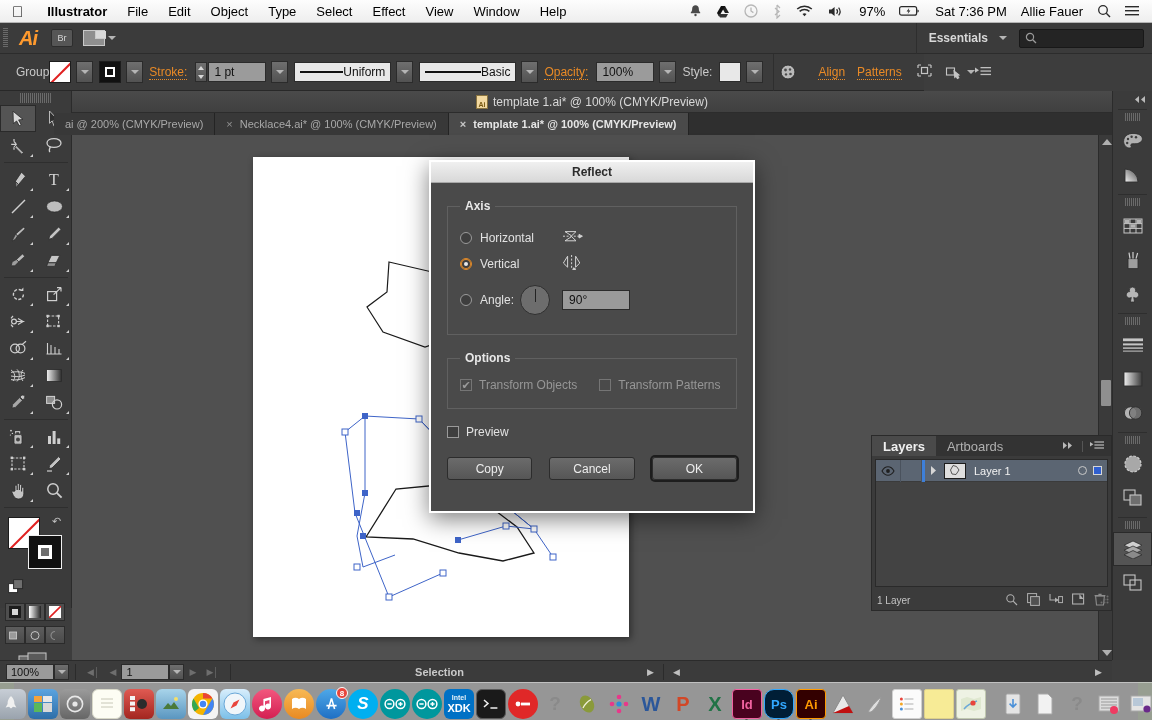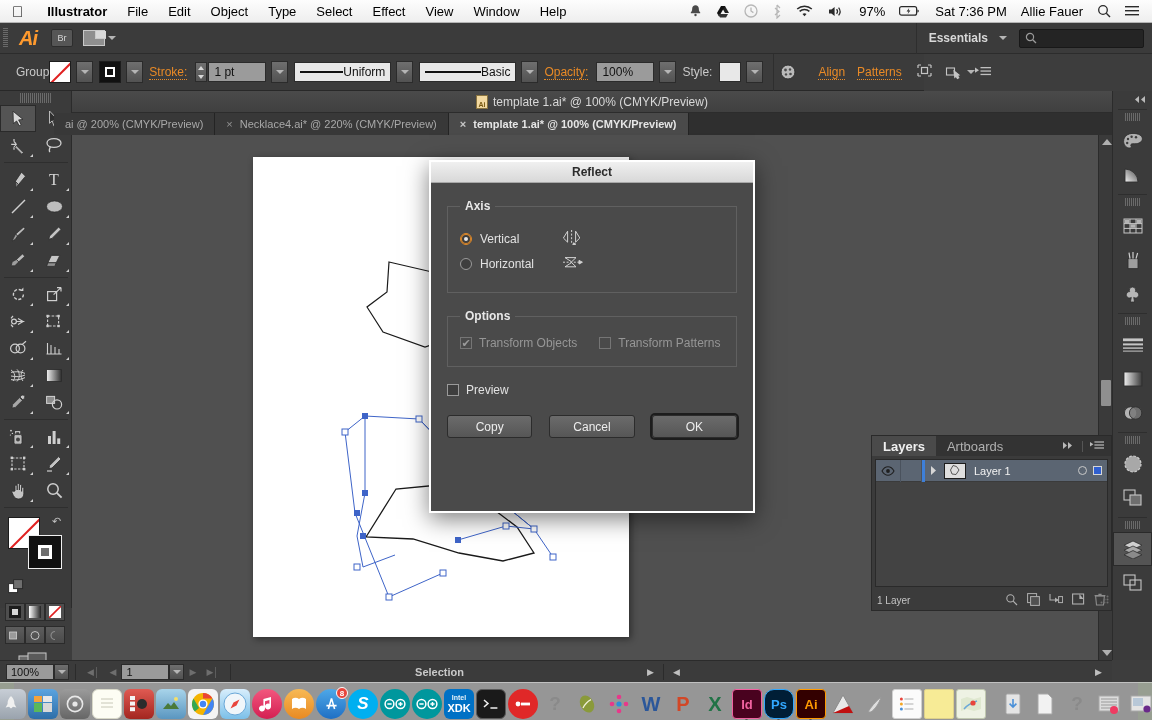--- a/index.html
+++ b/index.html
@@ -721,21 +721,21 @@
 <div id="doc-title">
   <span class="ai-doc-ic">Ai</span>
   <span>template 1.ai* @ 100% (CMYK/Preview)</span>
 </div>
 <div id="tabbar">
   <div class="tab" style="margin-left:-18px;">
     <span>ai @ 200% (CMYK/Preview)</span>
   </div>
   <div class="tab">
     <span class="x">×</span>
-    <span>Necklace4.ai* @ 220% (CMYK/Preview)</span>
+    <span>Necklace4.ai* @ 100% (CMYK/Preview)</span>
   </div>
   <div class="tab active">
     <span class="x">×</span>
     <span>template 1.ai* @ 100% (CMYK/Preview)</span>
   </div>
 </div>
 
 <div id="canvas">
   <div id="artboard">
     <svg width="376" height="480" viewBox="0 0 376 480">
@@ -1026,46 +1026,52 @@
       </svg>
   </div>
 </div>
 
 <div id="dialog">
   <div class="dlg-title">Reflect</div>
   <div class="dlg-body">
     <fieldset>
       <legend>Axis</legend>
       <div class="row">
+        <span class="radio"></span>
+        <span style="width:82px;">Horizontal</span>
+        <span>
+          <svg width="22" height="15" viewBox="0 0 22 15">
+              <g stroke="#d2d2d2" stroke-width="1" fill="none">
+                <path d="M3 2.6h11l-4.4 4.2z"></path>
+                <path d="M3 11.8h11l-4.4-4.2z"></path>
+                <path d="M1 7.2h16" stroke-dasharray="2 1.6"></path>
+                <path d="M17 5.4l3.4 1.8-3.4 1.8z" fill="#d2d2d2"></path>
+              </g>
+            </svg>
+        </span>
+      </div>
+      <div class="row">
         <span class="radio on"></span>
         <span style="width:82px;">Vertical</span>
         <span>
           <svg width="22" height="16" viewBox="0 0 22 16">
               <g stroke="#d2d2d2" stroke-width="1" fill="none">
                 <path d="M5.6 2.2v11L1.4 9z"></path>
                 <path d="M13.6 2.2v11l4.2-4.2z"></path>
                 <path d="M9.6 1v13" stroke-dasharray="2 1.6"></path>
                 <path d="M11.6 13.8l2.2 1.4-3 .6z" fill="#d2d2d2"></path>
               </g>
             </svg>
         </span>
       </div>
-      <div class="row">
+      <div class="row" style="margin-top:12px;">
         <span class="radio"></span>
-        <span style="width:82px;">Horizontal</span>
-        <span>
-          <svg width="22" height="15" viewBox="0 0 22 15">
-              <g stroke="#d2d2d2" stroke-width="1" fill="none">
-                <path d="M3 2.6h11l-4.4 4.2z"></path>
-                <path d="M3 11.8h11l-4.4-4.2z"></path>
-                <path d="M1 7.2h16" stroke-dasharray="2 1.6"></path>
-                <path d="M17 5.4l3.4 1.8-3.4 1.8z" fill="#d2d2d2"></path>
-              </g>
-            </svg>
-        </span>
+        <span>Angle:</span>
+        <span class="dial"></span>
+        <span class="angle-field">90°</span>
       </div>
     </fieldset>
     <fieldset>
       <legend>Options</legend>
       <div class="row" style="margin:4px 0;">
         <span style="display:flex;align-items:center;margin-right:22px;">
           <span class="cbx dis">✔</span>
           <span class="dim-txt">Transform Objects</span>
         </span>
         <span style="display:flex;align-items:center;">

